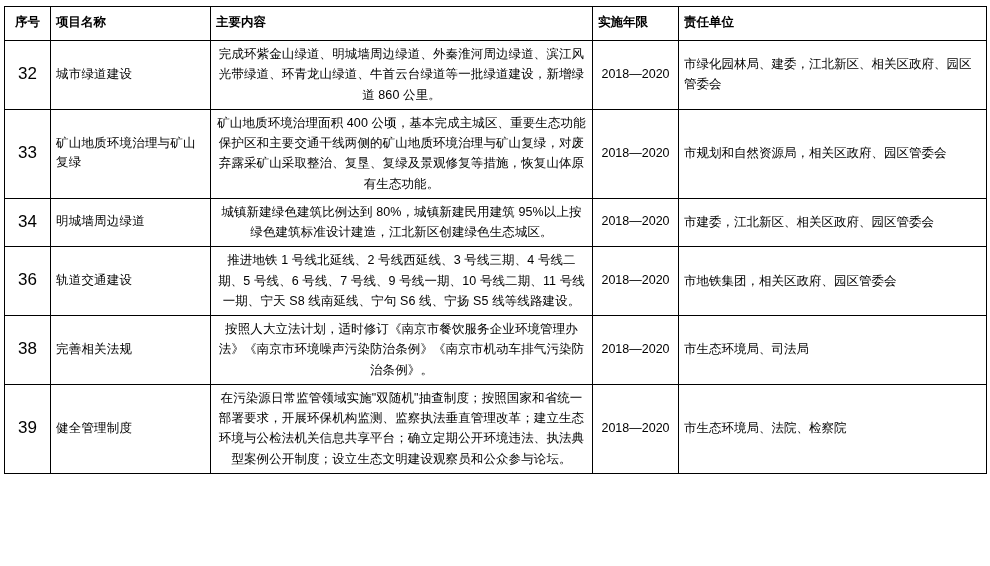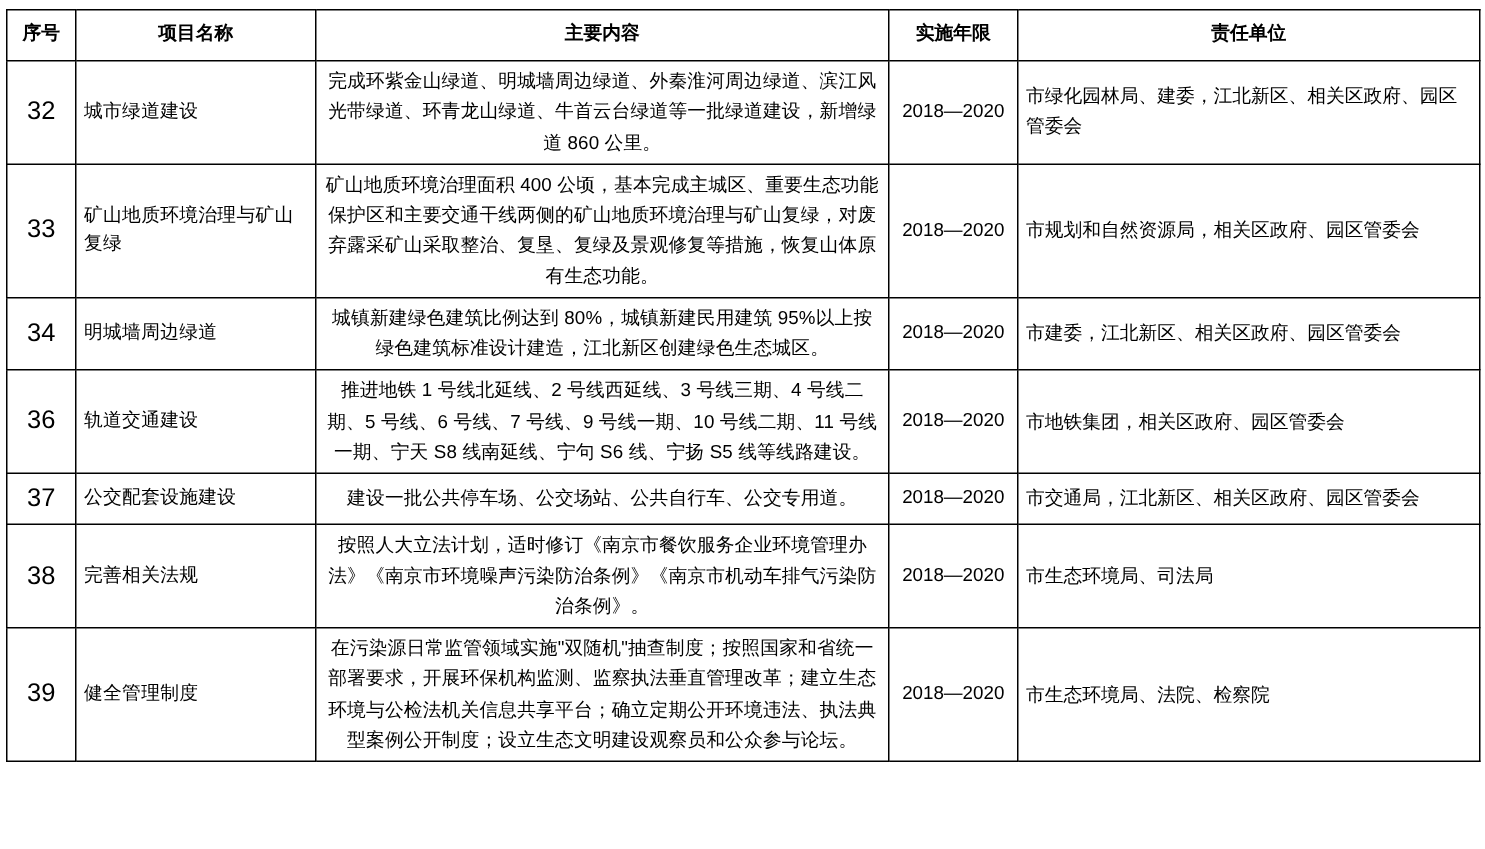--- a/index.html
+++ b/index.html
@@ -36,21 +36,21 @@
     word-break: break-all;
   }
   col.c-seq   { width: 46px; }
   col.c-name  { width: 160px; }
   col.c-main  { width: 382px; }
   col.c-year  { width: 86px; }
   col.c-unit  { width: 308px; }
 
   thead td {
     font-weight: bold;
-    text-align: center;
+    text-align: left;
     padding-left: 8px;
     height: 26px;
   }
   thead td.ctr { text-align: center; padding-left: 5px; }
 
   td.seq {
     text-align: center;
     font-size: 17px;
   }
   td.name {
@@ -130,27 +130,20 @@
 
 
       <tr>
         <td class="seq">36</td>
         <td class="name">轨道交通建设</td>
         <td class="main">推进地铁 1 号线北延线、2 号线西延线、3 号线三期、4 号线二期、5 号线、6 号线、7 号线、9 号线一期、10 号线二期、11 号线一期、宁天 S8 线南延线、宁句 S6 线、宁扬 S5 线等线路建设。</td>
         <td class="year">2018—2020</td>
         <td class="unit">市地铁集团，相关区政府、园区管委会</td>
       </tr>
 
-      <tr>
-        <td class="seq">37</td>
-        <td class="name">公交配套设施建设</td>
-        <td class="main">建设一批公共停车场、公交场站、公共自行车、公交专用道。</td>
-        <td class="year">2018—2020</td>
-        <td class="unit">市交通局，江北新区、相关区政府、园区管委会</td>
-      </tr>
 
 
       <tr>
         <td class="seq">38</td>
         <td class="name">完善相关法规</td>
         <td class="main">按照人大立法计划，适时修订《南京市餐饮服务企业环境管理办法》《南京市环境噪声污染防治条例》《南京市机动车排气污染防治条例》。</td>
         <td class="year">2018—2020</td>
         <td class="unit">市生态环境局、司法局</td>
       </tr>
 

